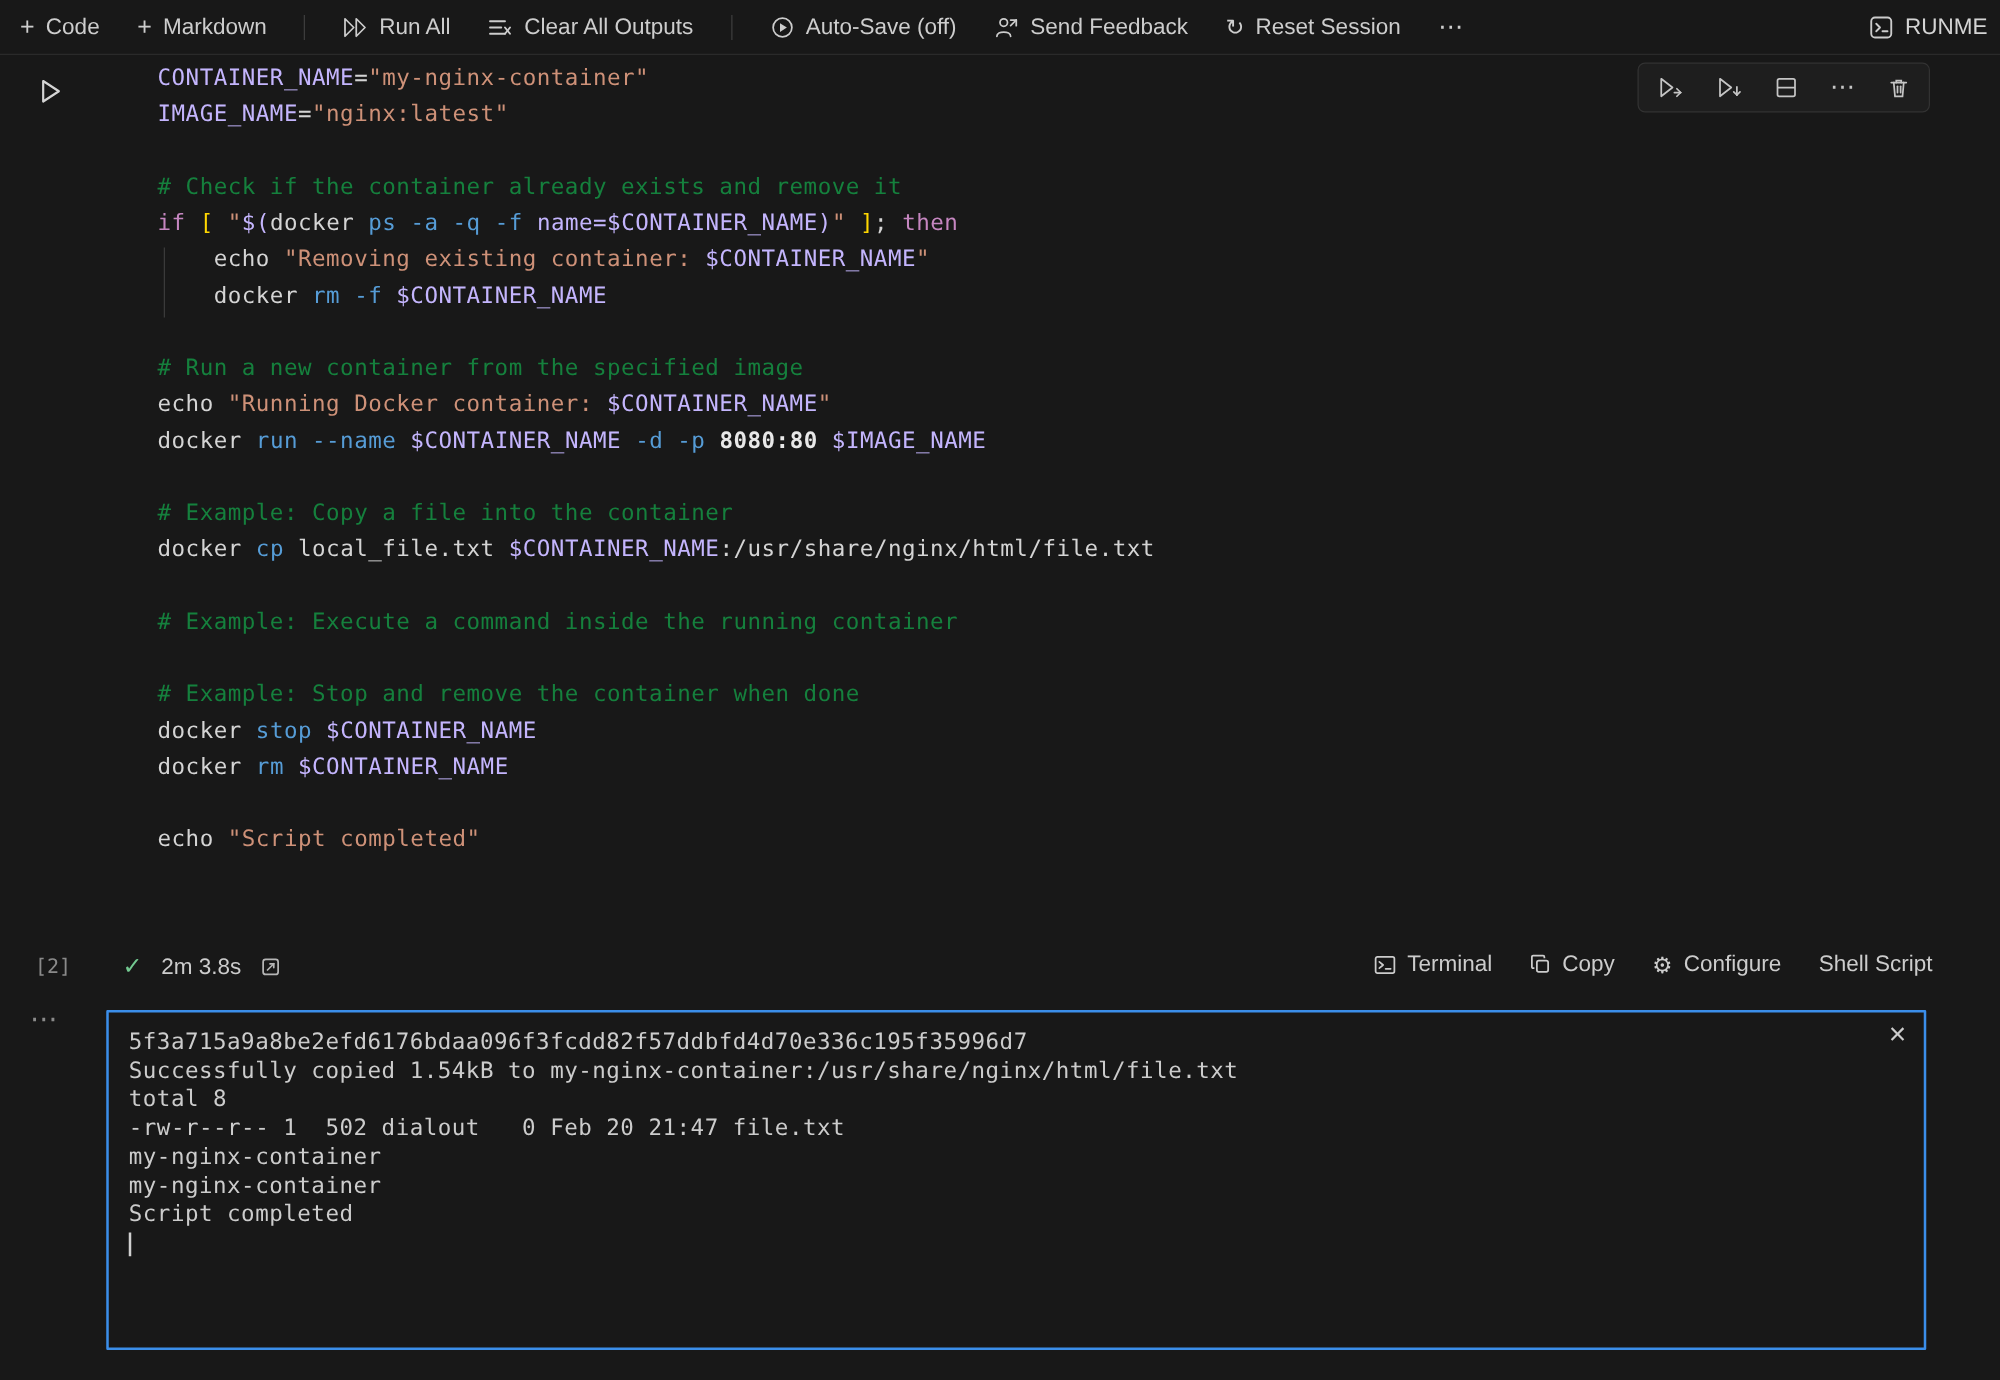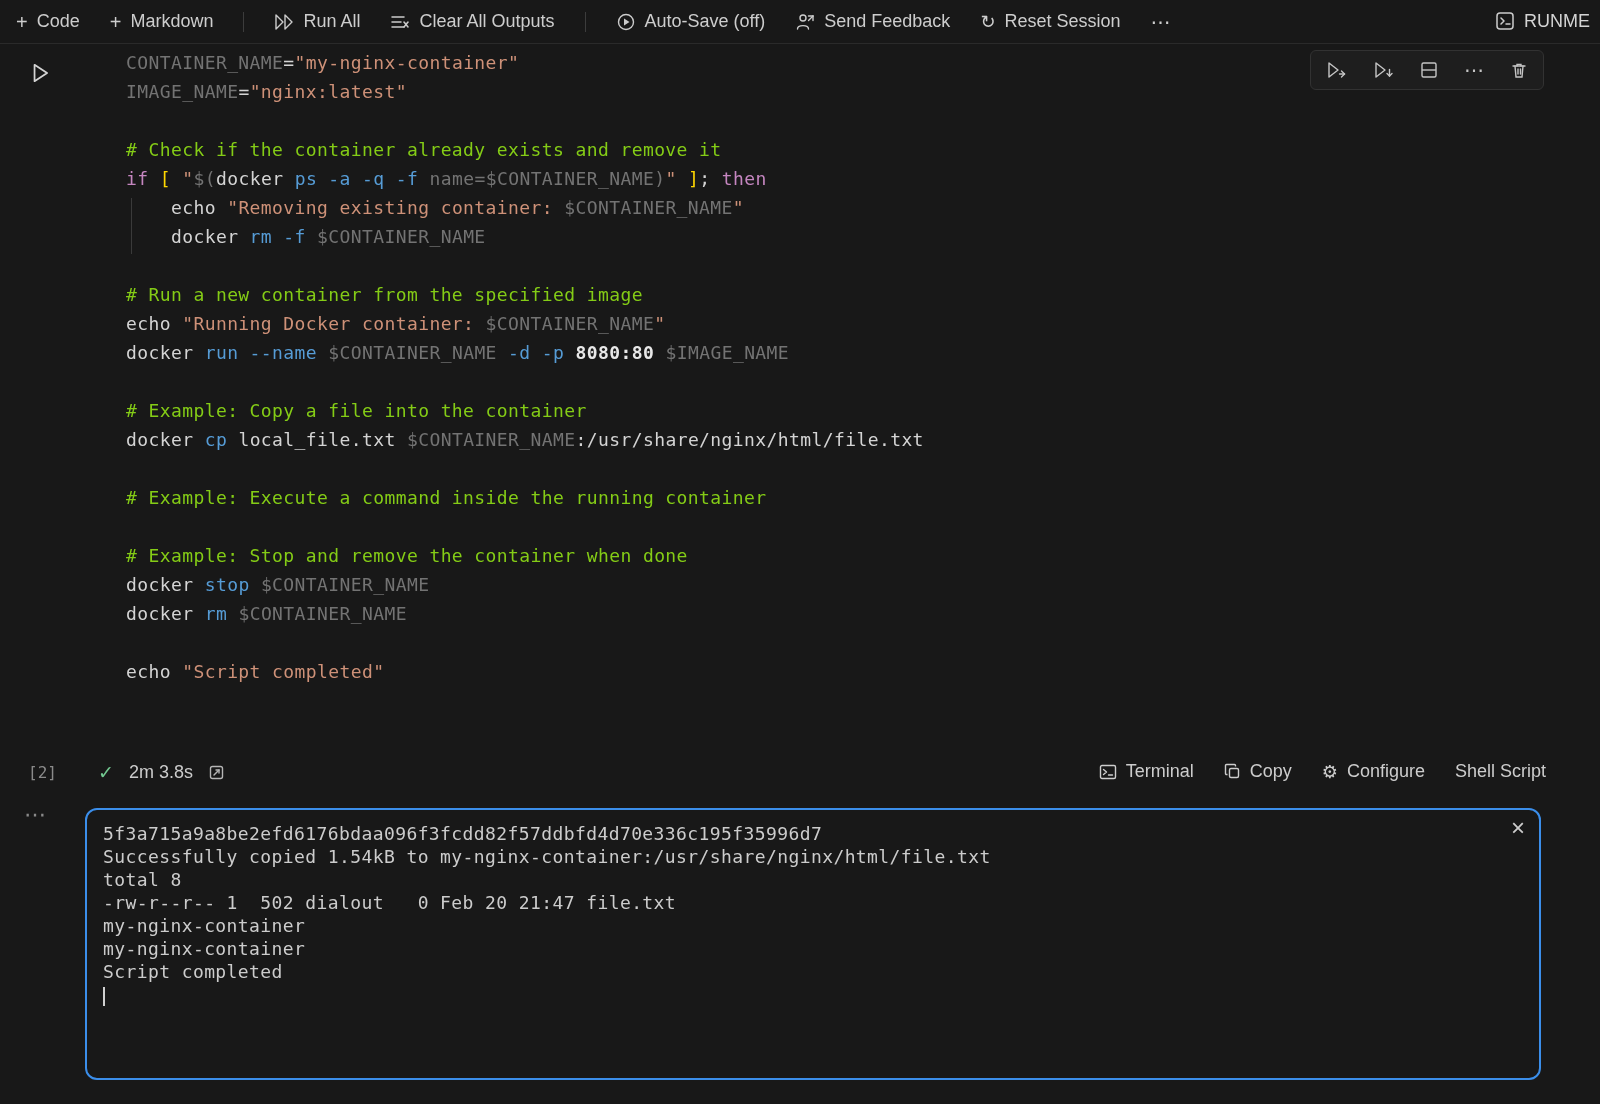--- a/index.html
+++ b/index.html
@@ -18,21 +18,21 @@
     font-size:18px; white-space:nowrap;
   }
   .tb-item {
     display:flex; align-items:center; gap:9px;
     background:none; border:none; color:#cdcdcd; font:inherit; cursor:pointer;
   }
   .glyph { font-size:20px; line-height:1; display:inline-block; }
   .glyph.sm { font-size:18px; }
   .tb-sep { width:1px; height:20px; background:#3c3c3c; flex:0 0 auto; }
   .tb-spacer { flex:1; }
-  .brand { display:flex; align-items:flex-start; gap:9px; font-size:18px; color:#d4d4d4; }
+  .brand { display:flex; align-items:flex-end; gap:9px; font-size:18px; color:#d4d4d4; }
   svg { display:block; }
 
   
   .run-btn {
     position:absolute; left:24px; top:56px; width:34px; height:34px;
     background:none; border:none; cursor:pointer; padding:4px;
   }
   .cell-actions {
     position:absolute; top:50px; right:56px;
     display:flex; align-items:center; gap:26px;
@@ -40,23 +40,23 @@
     border:1px solid #323232; border-radius:6px;
   }
   .cell-actions button { background:none; border:none; color:#c5c5c5; cursor:pointer; padding:0; }
   .code {
     position:absolute; left:126px; top:48px;
     font-family:"DejaVu Sans Mono","Liberation Mono",monospace;
     font-size:18px; letter-spacing:0.4px; line-height:29px;
   }
   .code-line { white-space:pre; height:29px; }
   .tok-plain { color:#d4d4d4; }
-  .tok-var   { color:#737373; }
+  .tok-var   { color:#c4b5fd; }
   .tok-str   { color:#ce9178; }
-  .tok-cmt   { color:#84cc16; }
+  .tok-cmt   { color:#15803d; }
   .tok-kw    { color:#c586c0; }
   .tok-sub   { color:#569cd6; }
   .tok-num   { color:#e8e8e8; font-weight:700; }
   .tok-brk   { color:#ffd700; }
   .indent-guide { position:absolute; left:131px; top:198px; width:1px; height:56px; background:#3a3a3a; }
 
   
   .cell-status { position:absolute; top:756px; left:0; right:0; height:36px; font-size:18px; }
   .exec-count {
     position:absolute; left:28px; top:7px; color:#8a8a8a;
@@ -71,21 +71,21 @@
   }
   .icon-btn { background:none; border:none; cursor:pointer; padding:0; color:#b5b5b5; }
 
   
   .out-more {
     position:absolute; left:24px; top:802px;
     background:none; border:none; color:#8a8a8a; font-size:22px; cursor:pointer;
   }
   .output {
     position:absolute; left:85px; top:808px; width:1456px; height:272px;
-    border:2px solid #3b8eea; border-radius:12px; background:#181818;
+    border:2px solid #3b8eea; border-radius:1px; background:#181818;
     padding:12px 16px;
     font-family:"DejaVu Sans Mono","Liberation Mono",monospace;
     font-size:18px; letter-spacing:0.4px; line-height:23px; color:#cccccc;
   }
   .out-line { white-space:pre; height:23px; }
   .cursor { display:inline-block; width:2px; height:19px; background:#d0d0d0; vertical-align:middle; }
   .out-close {
     position:absolute; top:6px; right:14px;
     background:none; border:none; color:#cccccc; font-size:24px; line-height:1; cursor:pointer;
   }

